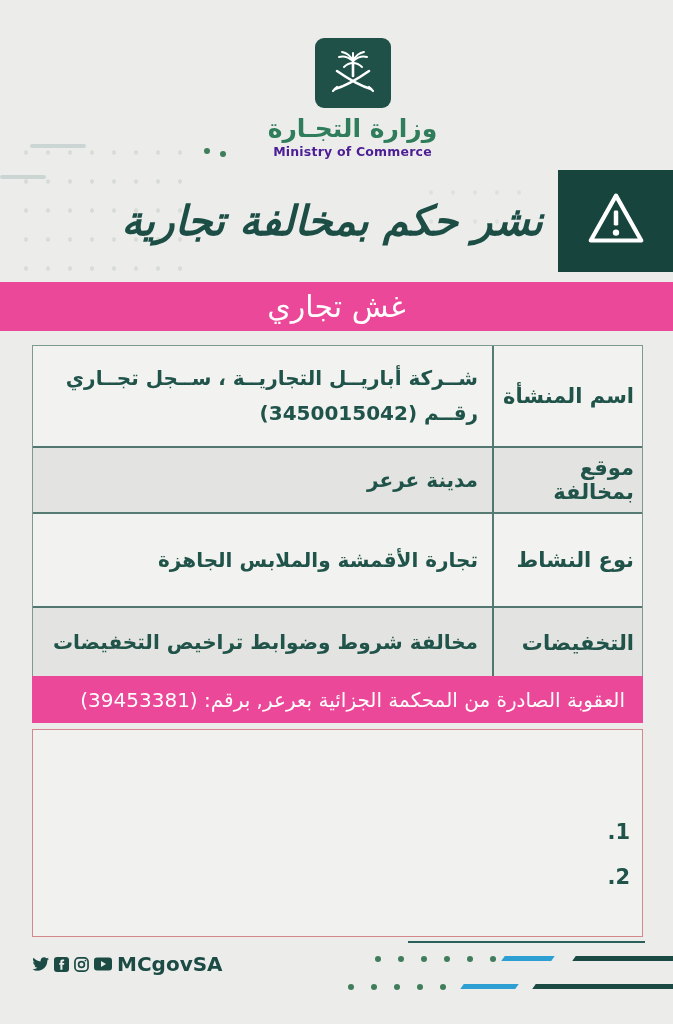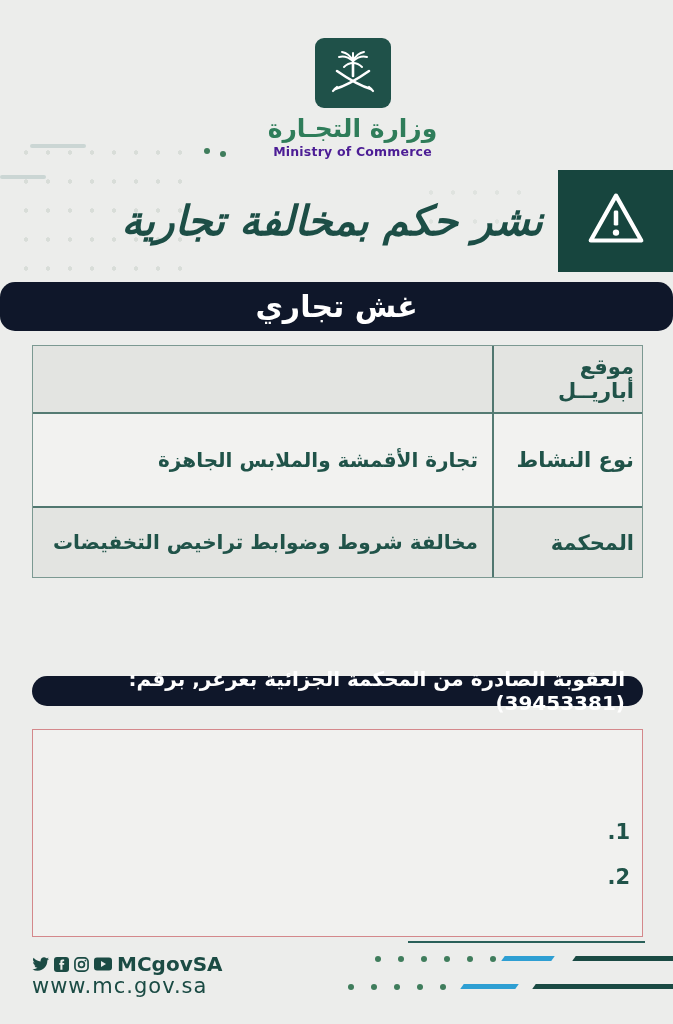--- a/index.html
+++ b/index.html
@@ -39,21 +39,21 @@
     background:#17453E; display:flex; align-items:center; justify-content:center;
   }
   .page-title {
     position:absolute; right:130px; top:0; height:102px;
     display:flex; align-items:center;
     font-size:41px; font-weight:bold; color:#1C4E46; direction:rtl; white-space:nowrap;
   }
 
   
   .banner-red {
-    background:#0f172a; color:#fff; font-weight:bold;border-radius:15px;
+    background:#ec4899; color:#fff; font-weight:normal;
   }
   .violation-type {
     position:absolute; top:282px; left:0; width:673px; height:49px;
     display:flex; align-items:center; justify-content:center;
     font-size:30px; direction:rtl;
   }
 
   
   .details-table {
     position:absolute; top:345px; left:32px; width:611px;
@@ -74,21 +74,21 @@
   .tvalue {
     flex:1; display:flex; align-items:center;
     padding:8px 14px;
     font-size:20px; font-weight:600; color:#205349;
     line-height:1.75; text-align:right;
   }
   .r1 { height:100px; } .r2 { height:66px; } .r3 { height:94px; } .r4 { height:71px; }
 
   
   .penalty-heading {
-    position:absolute; top:676px; left:32px; width:611px; height:30px;
+    position:absolute; top:676px; left:32px; width:611px; height:47px;
     display:flex; align-items:center; direction:rtl;
     padding:0 18px; font-size:20px;
   }
   .penalty-box {
     position:absolute; top:729px; left:32px; width:611px; height:208px;
     background:#F1F1EF; border:1px solid #D4888B;
     direction:rtl; padding:88px 12px 0 12px;
   }
   .penalty-item {
     display:flex; direction:rtl; align-items:baseline;
@@ -160,29 +160,34 @@
           <rect x="29.6" y="22" width="4.8" height="16" rx="1.5" fill="#fff"></rect>
           <circle cx="32" cy="45.5" r="3.4" fill="#fff"></circle>
         </svg>
       </span>
     </div>
   </div>
 
   <div class="violation-type banner-red">غش تجاري</div>
 
   <div class="details-table">
+    <div class="trow light r1">
+      <div class="tlabel">اسم المنشأة</div>
+      <div class="tvalue">شــركة أباريــل التجاريــة ، ســجل تجــاري رقــم (3450015042)</div>
+    </div>
     <div class="trow shade r2">
-      <div class="tlabel">موقع أباريــل</div>
+      <div class="tlabel">موقع بمخالفة</div>
+      <div class="tvalue">مدينة عرعر</div>
     </div>
     <div class="trow light r3">
       <div class="tlabel">نوع النشاط</div>
       <div class="tvalue">تجارة الأقمشة والملابس الجاهزة</div>
     </div>
     <div class="trow shade r4">
-      <div class="tlabel">المحكمة</div>
+      <div class="tlabel">التخفيضات</div>
       <div class="tvalue">مخالفة شروط وضوابط تراخيص التخفيضات</div>
     </div>
   </div>
 
   <div class="penalty-heading banner-red">العقوبة الصادرة من المحكمة الجزائية بعرعر, برقم: (39453381)</div>
 
   <div class="penalty-box">
     <div class="penalty-item">
       <span class="num">1.</span>
     </div>
@@ -211,21 +216,20 @@
       </svg>
     </span>
     <span class="social-icon">
       <svg width="18" height="14" viewBox="0 0 18 13">
         <rect x="0" y="0" width="18" height="13" rx="3" fill="#1B4B44"></rect>
         <path d="M7 3.5 L12 6.5 L7 9.5 Z" fill="#ECEDEB"></path>
       </svg>
     </span>
     <span class="handle">MCgovSA</span>
   </div>
-  <div class="footer-url">www.mc.gov.sa</div>
 
   <div class="footer-line"></div>
   <div class="dots-row" style="left:375px; top:956px;">
     <span class="d"></span>
       <span class="d"></span>
       <span class="d"></span>
       <span class="d"></span>
       <span class="d"></span>
       <span class="d"></span>
   </div>

